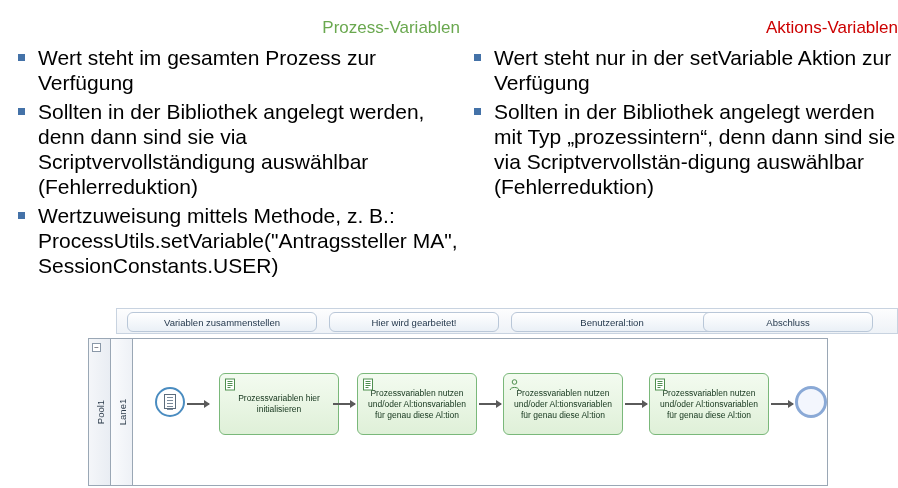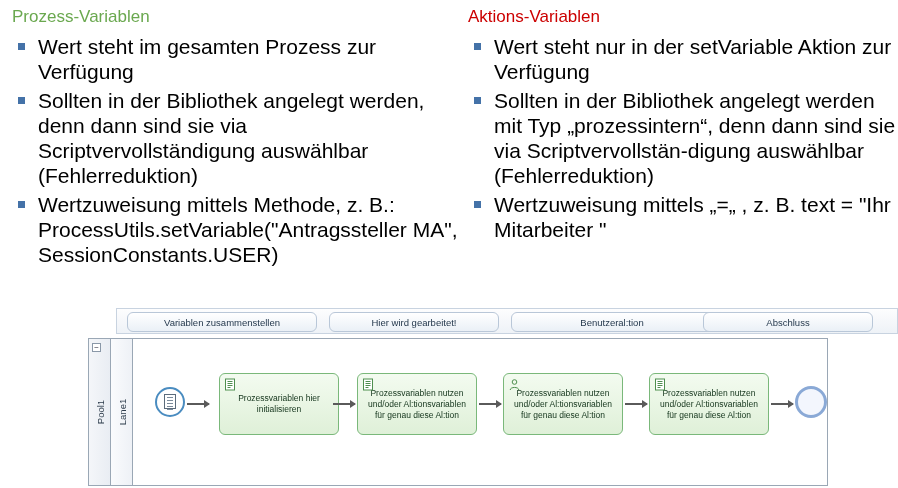--- a/index.html
+++ b/index.html
@@ -26,22 +26,23 @@
   .col {
     position: absolute;
     top: 0;
   }
   .col-left  { left: 10px;  width: 450px; }
   .col-right { left: 466px; width: 432px; }
 
   .col-title {
     font-size: 17px;
     line-height: 22px;
-    margin: 0 0 6px 2px;
+    margin: 11px 0 6px 2px;
     white-space: nowrap;
+    text-align: right;
   }
   .title-green { color: #6aa84f; }
   .title-red   { color: #cc0000; }
 
   ul.bullets {
     list-style: none;
     margin: 0;
     padding: 0;
   }
   ul.bullets > li {
@@ -278,24 +279,20 @@
   <div class="col col-right">
     <div class="col-title title-red">Aktions-Variablen</div>
     <ul class="bullets">
       <li>
         <span class="sq"></span>
         <span>Wert steht nur in der setVariable Aktion zur Verfügung</span>
       </li>
       <li>
         <span class="sq"></span>
         <span>Sollten in der Bibliothek angelegt werden mit Typ „prozessintern“, denn dann sind sie via Scriptvervollstän-digung auswählbar (Fehlerreduktion)</span>
-      </li>
-      <li>
-        <span class="sq"></span>
-        <span>Wertzuweisung mittels „=„ , z. B. text =  "Ihr Mitarbeiter "</span>
       </li>
     </ul>
   </div>
 
 </div>
 
 <div class="diagram">
 
   <div class="lane-header-row">
     <div class="phase" style="left:10px;  width:190px;">Variablen zusammenstellen</div>

